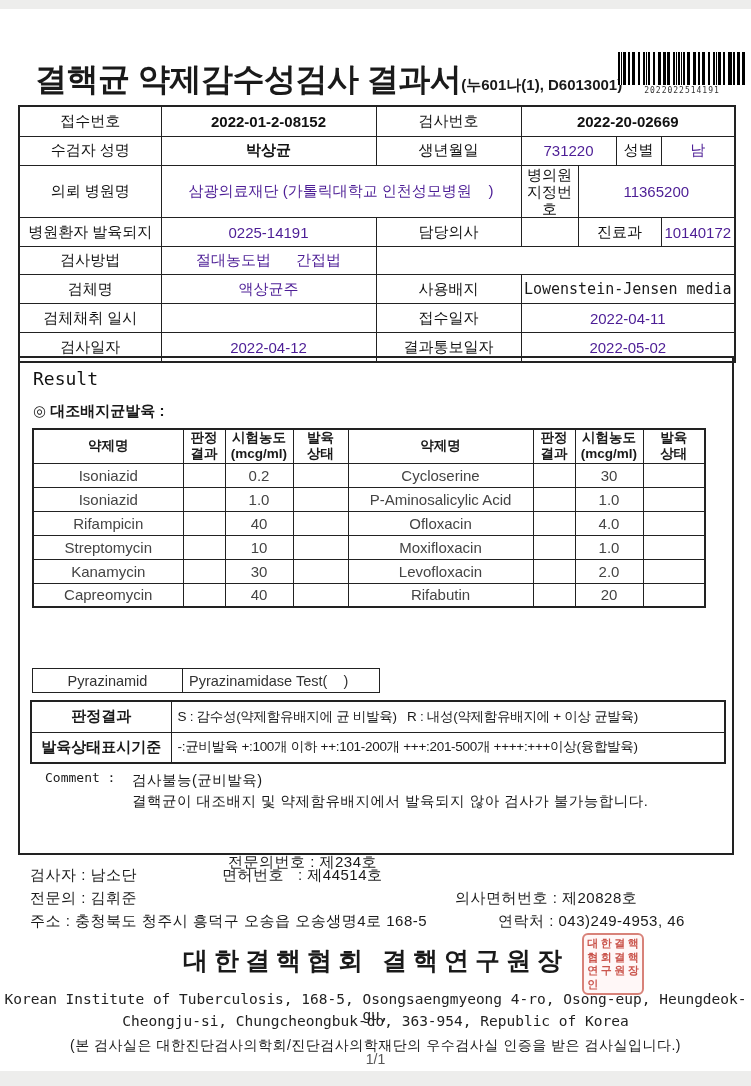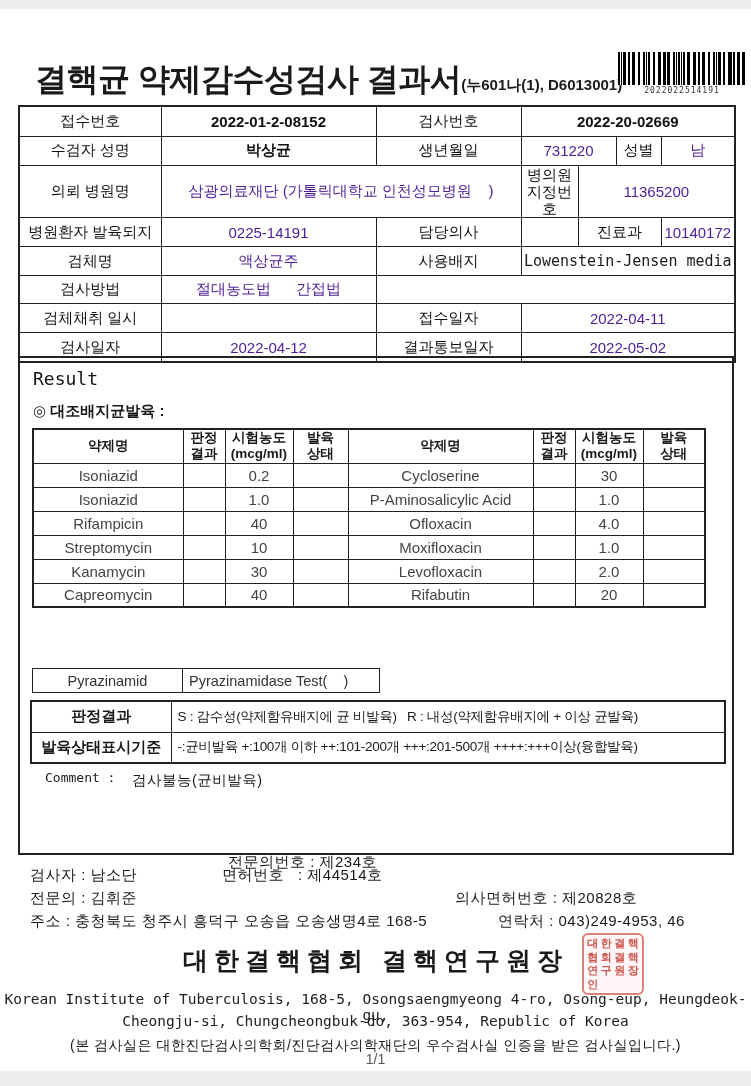--- a/index.html
+++ b/index.html
@@ -127,30 +127,30 @@
       <td class="val" colspan="3">11365200</td>
     </tr>
     <tr style="height:29px">
       <td class="lbl">병원환자 발육되지</td>
       <td class="val">0225-14191</td>
       <td class="lbl">담당의사</td>
       <td class="val"></td>
       <td class="lbl" colspan="2">진료과</td>
       <td class="val">10140172</td>
     </tr>
+    <tr style="height:28px">
+      <td class="lbl">검사방법</td>
+      <td class="val">절대농도법      간접법</td>
+      <td colspan="5"></td>
+    </tr>
     <tr style="height:29px">
       <td class="lbl">검체명</td>
       <td class="val">액상균주</td>
       <td class="lbl">사용배지</td>
       <td class="mono" colspan="4">Lowenstein-Jensen media</td>
-    </tr>
-    <tr style="height:28px">
-      <td class="lbl">검사방법</td>
-      <td class="val">절대농도법      간접법</td>
-      <td colspan="5"></td>
     </tr>
     <tr style="height:29px">
       <td class="lbl">검체채취 일시</td>
       <td class="val"></td>
       <td class="lbl">접수일자</td>
       <td class="val" colspan="4">2022-04-11</td>
     </tr>
     <tr style="height:29px">
       <td class="lbl">검사일자</td>
       <td class="val">2022-04-12</td>
@@ -275,20 +275,21 @@
       <tr>
         <td class="sum-lbl">발육상태표시기준</td>
         <td class="sum-txt">-:균비발육 +:100개 이하 ++:101-200개 +++:201-500개 ++++:+++이상(융합발육)</td>
       </tr>
     </tbody>
       </table>
 
     <div class="comment-label">Comment :</div>
     <div class="comment-body">
       <div>검사불능(균비발육)</div>
+      <div>결핵균이 대조배지 및 약제함유배지에서 발육되지 않아 검사가 불가능합니다.</div>
     </div>
   </div>
 
   <div class="fline" style="left:30px; top:866px;"><span>검사자 :</span> <span>남소단</span></div>
   <div class="fline" style="left:222px; top:866px;"><span>면허번호   :</span> <span>제44514호</span></div>
 
   <div class="fline" style="left:30px; top:889px;"><span>전문의 :</span> <span>김휘준</span></div>
   <div class="fline" style="left:228px; top:853px;"><span>전문의번호 :</span> <span>제234호</span></div>
   <div class="fline" style="left:455px; top:889px;"><span>의사면허번호 :</span> <span>제20828호</span></div>
 

